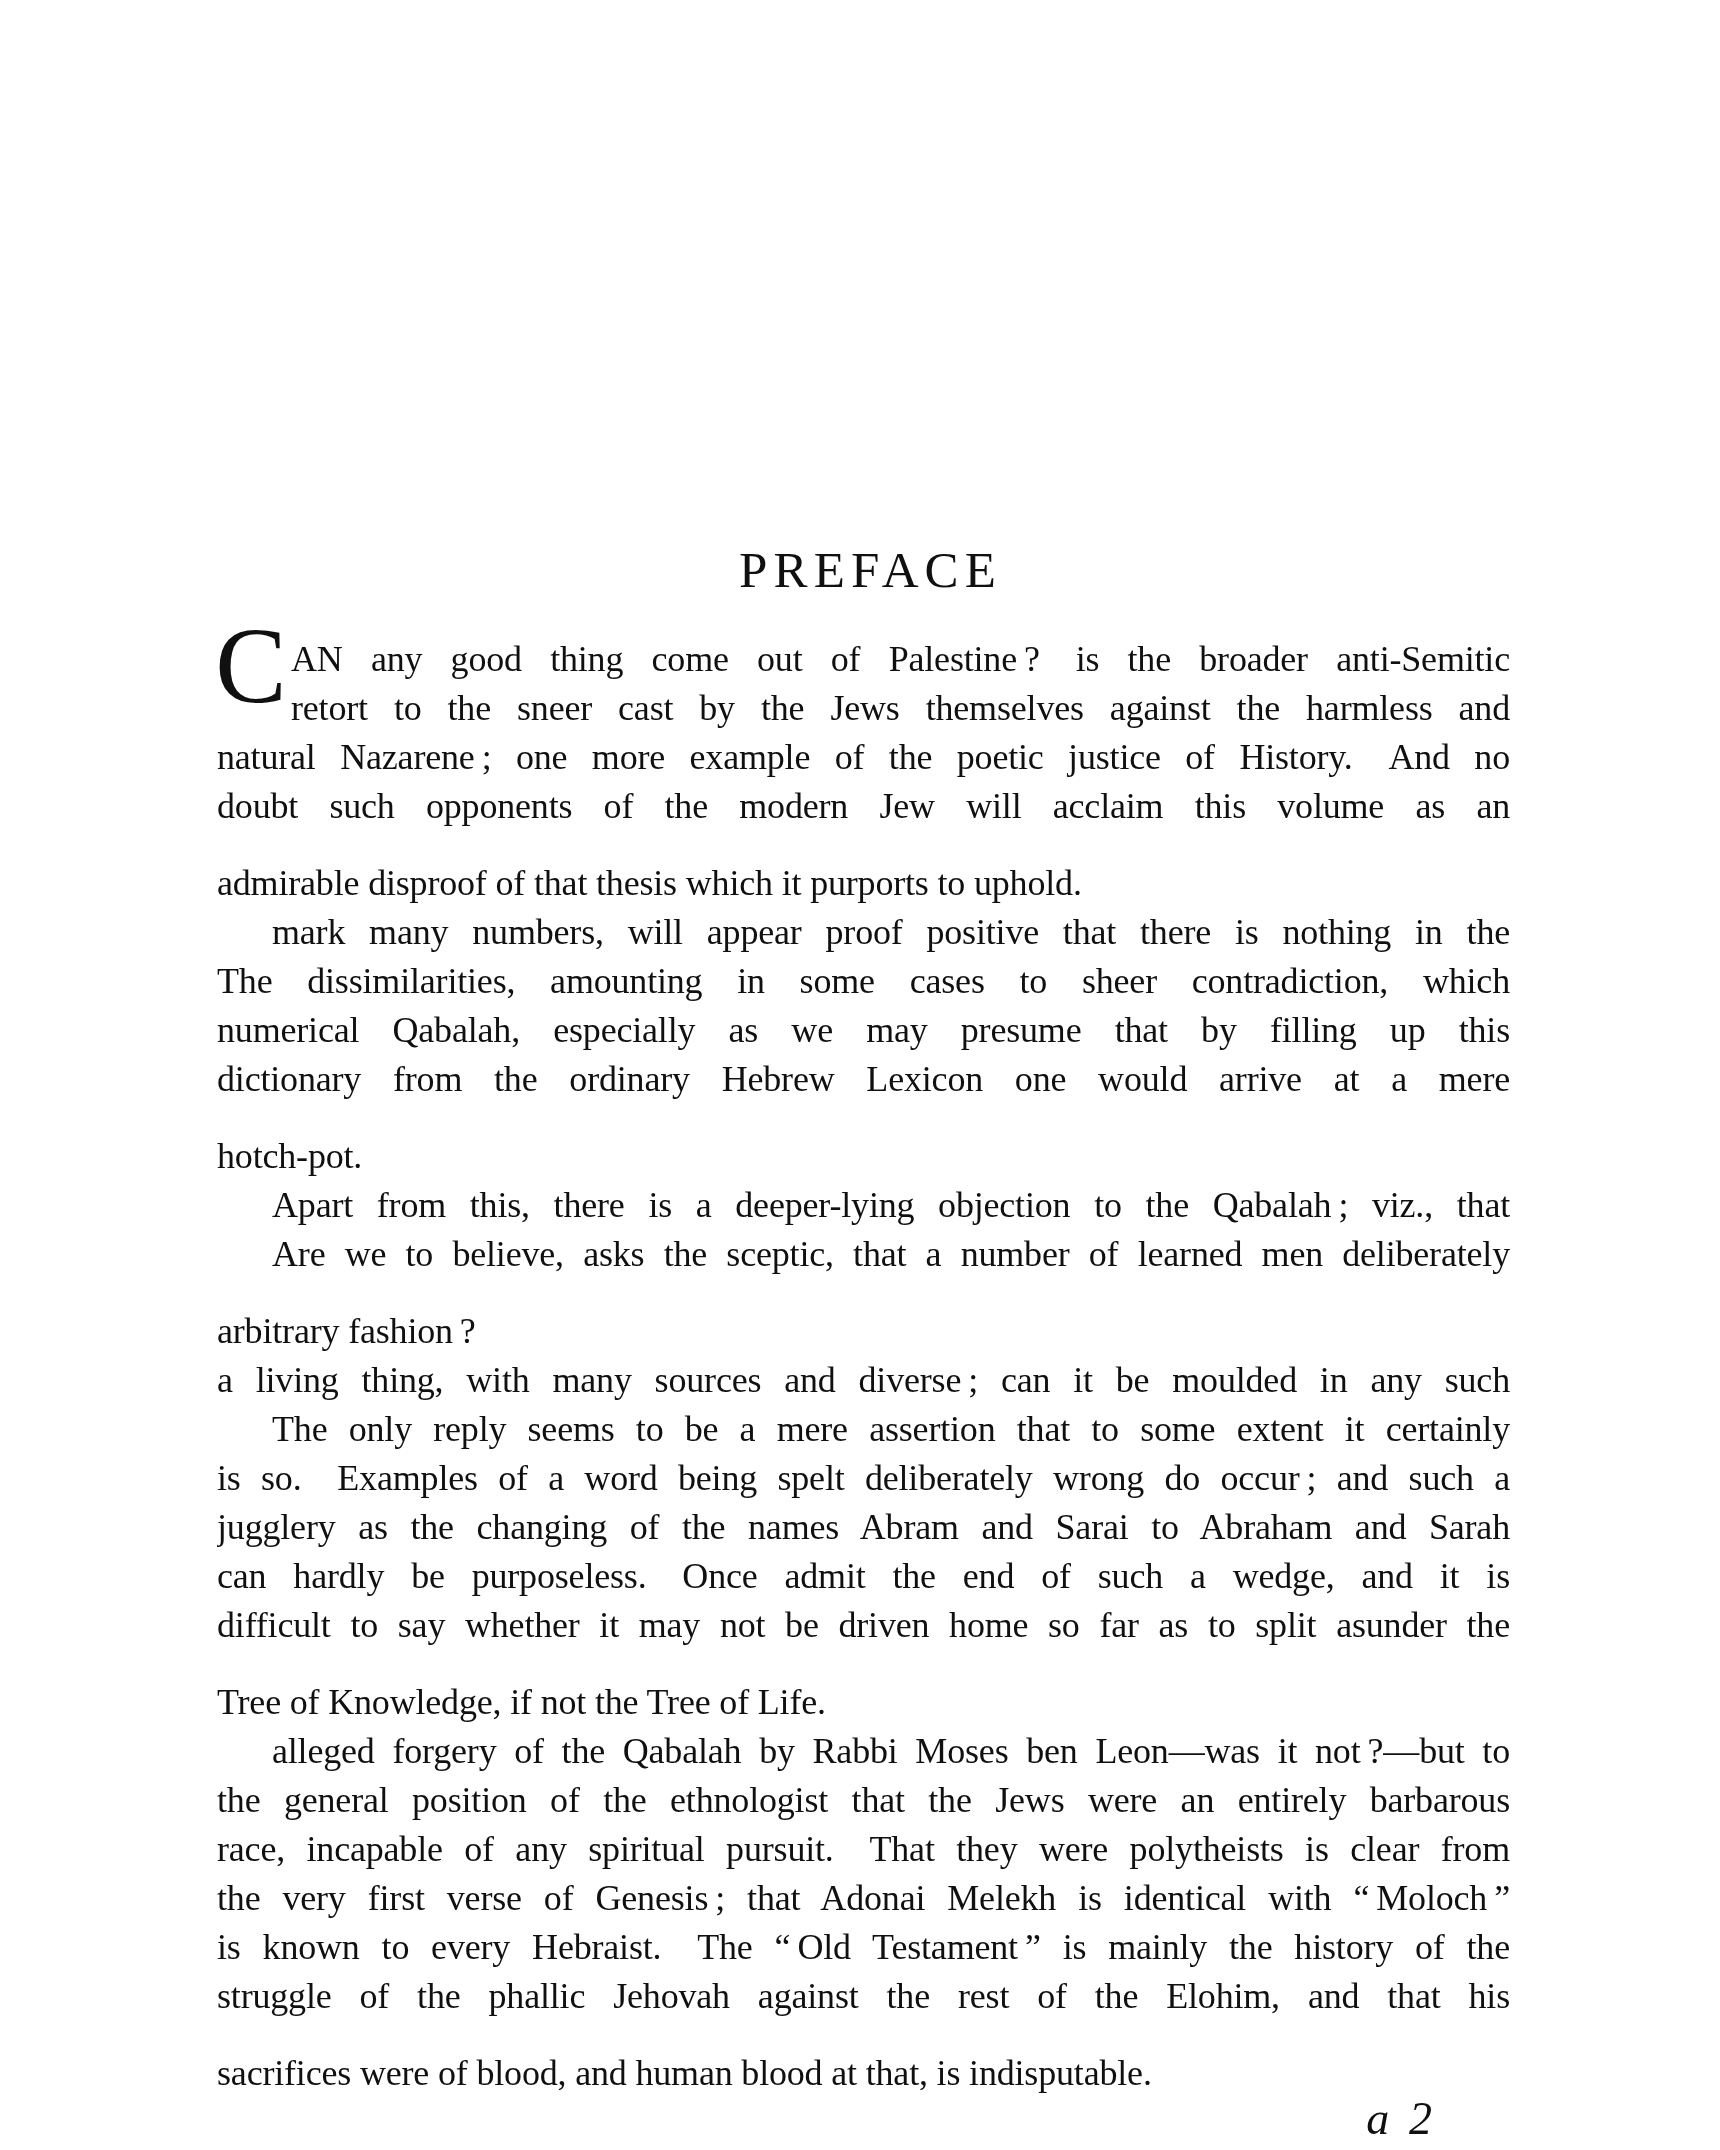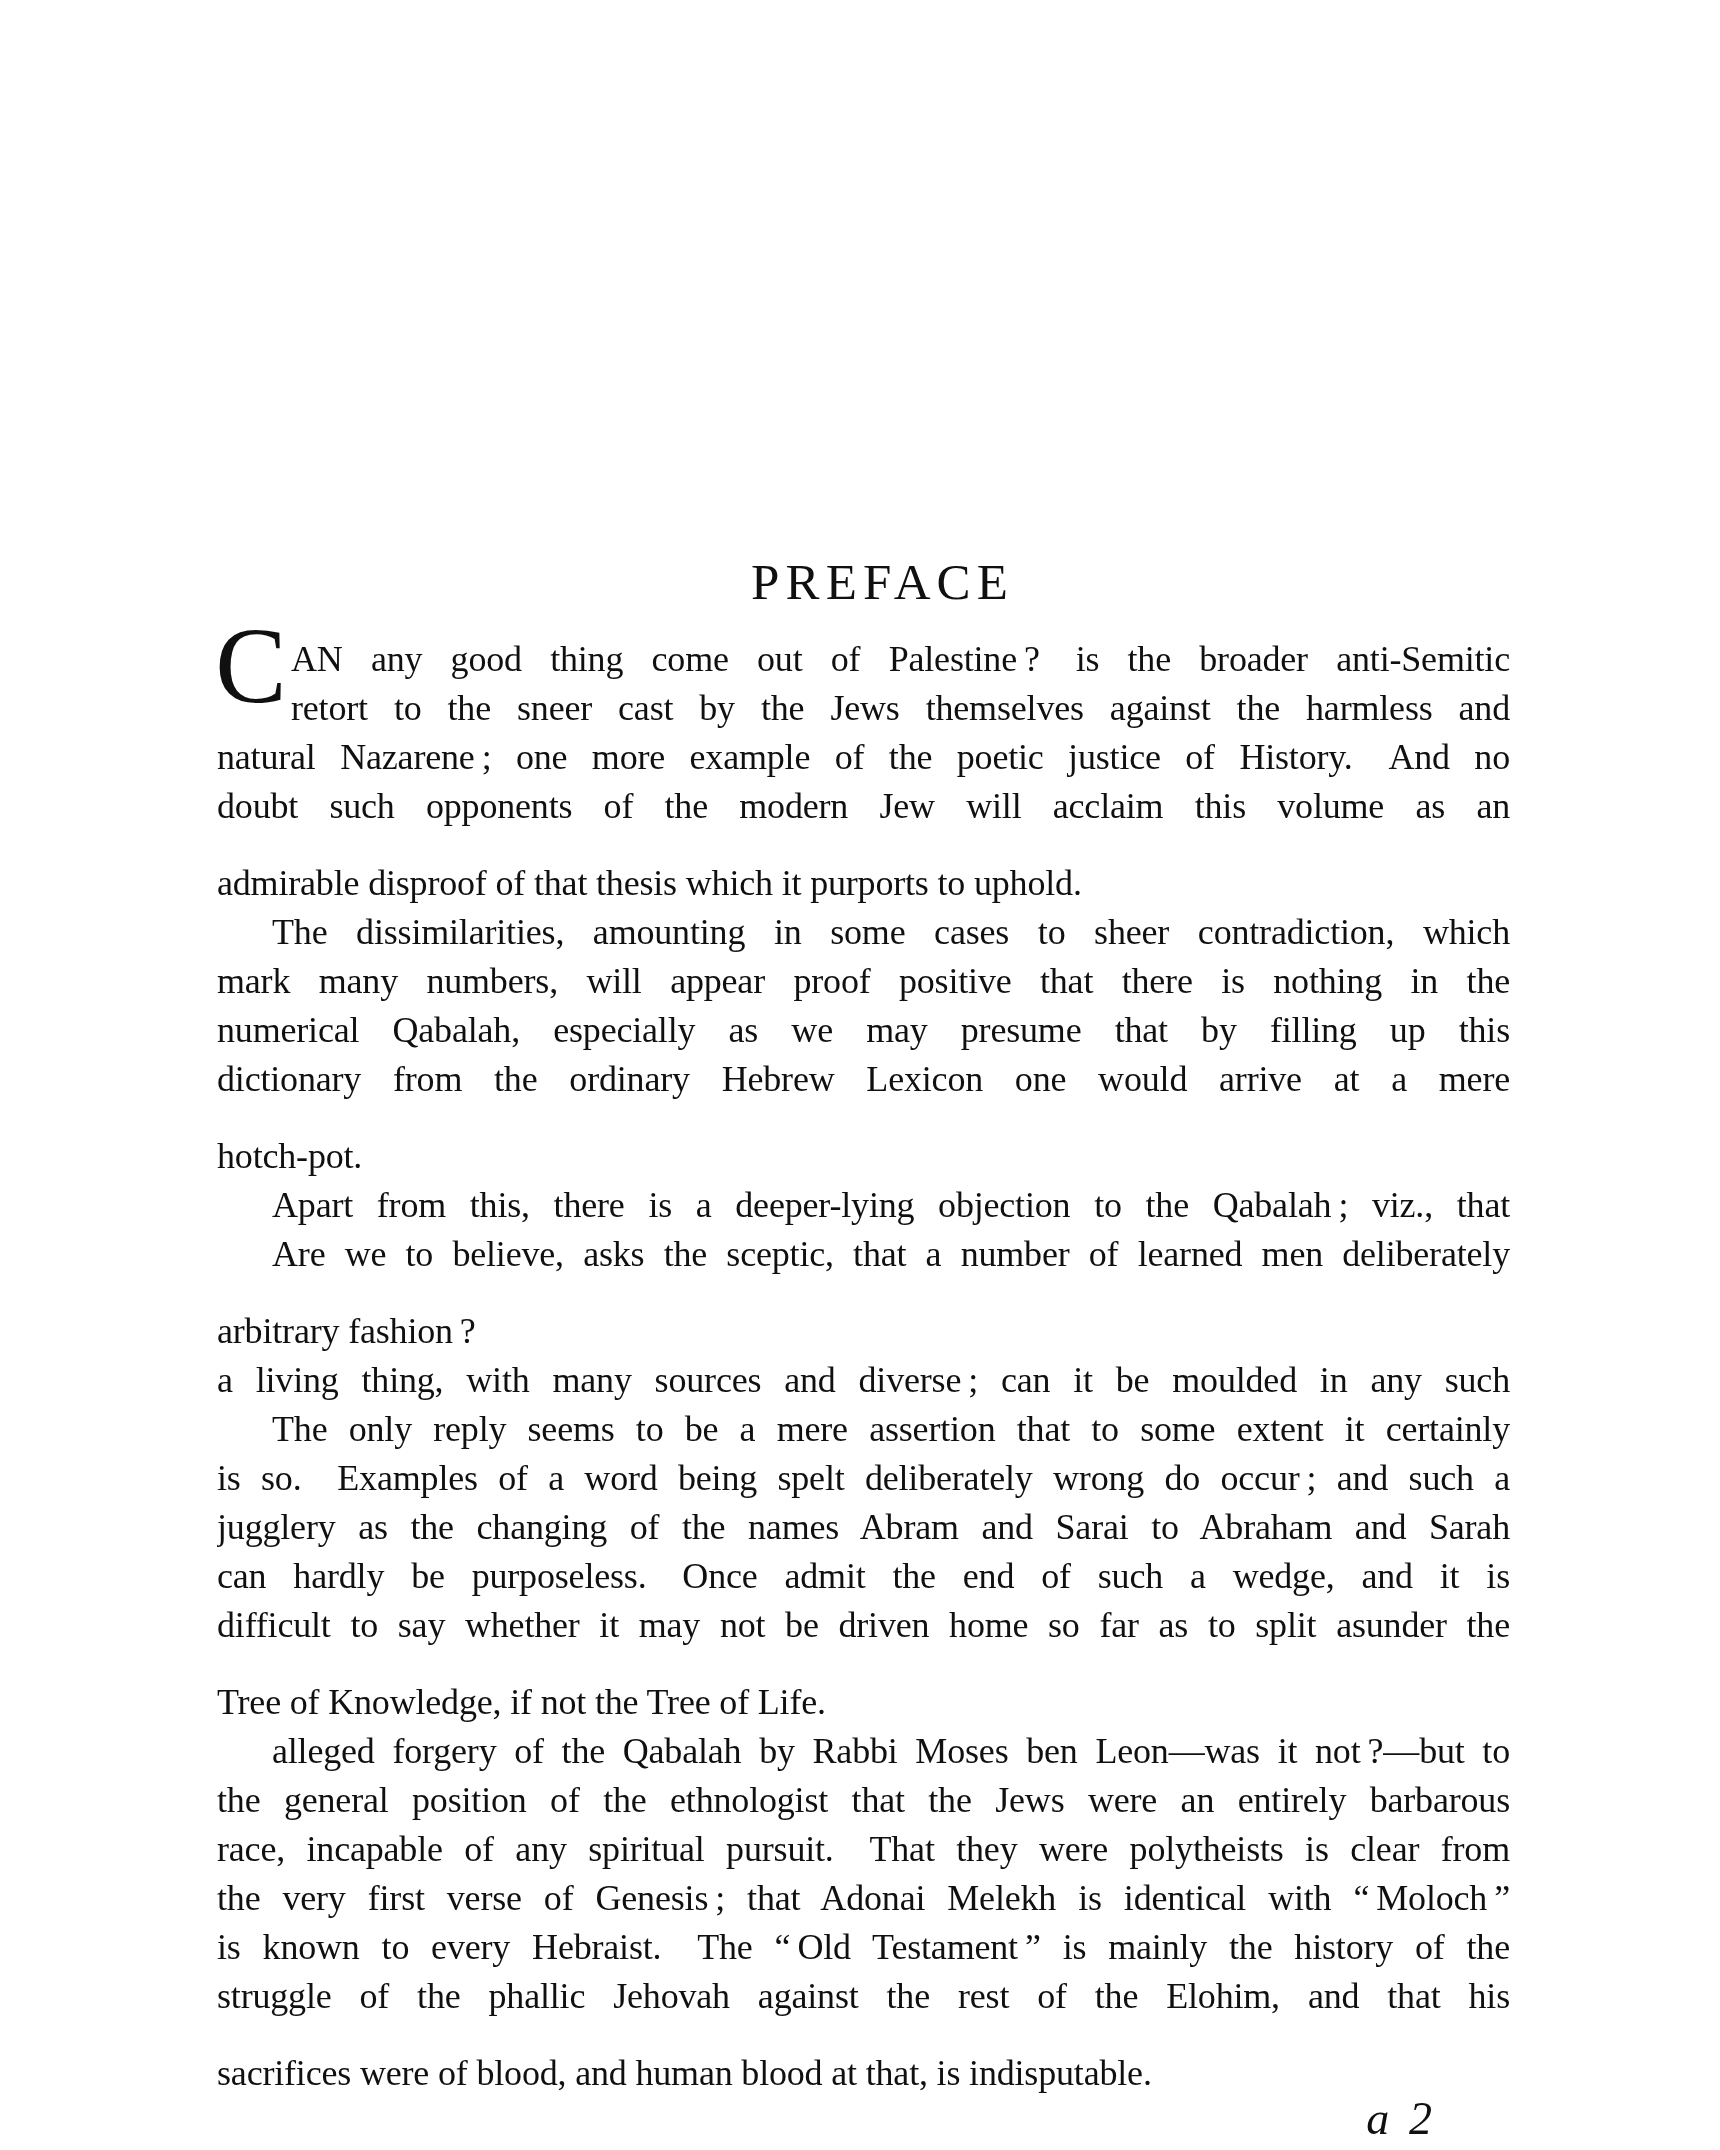--- a/index.html
+++ b/index.html
@@ -14,21 +14,21 @@
     background: #ffffff;
     color: #101010;
     font-family: "Liberation Serif", serif;
     overflow: hidden;
   }
   .title {
     position: absolute;
     top: 541px;
     left: 217px;
     width: 1293px;
-    margin: 16px;
+    margin: 4px;
     text-align: center;
     font-weight: 400;
     font-size: 51px;
     line-height: 1;
     letter-spacing: 0.12em;
     text-indent: 0.12em; 
   }
   .body-text {
     position: absolute;
     top: 635px;
@@ -86,22 +86,22 @@
   <div class="body-text" id="body-text">
       <div class="para para-dropcap">
         <span class="drop-cap">C</span>
         <div class="line dropcap-pad">AN any good thing come out of Palestine ? is the broader anti-Semitic</div>
         <div class="line dropcap-pad">retort to the sneer cast by the Jews themselves against the harmless and</div>
         <div class="line">natural Nazarene ; one more example of the poetic justice of History. And no</div>
         <div class="line">doubt such opponents of the modern Jew will acclaim this volume as an</div>
         <div class="line para-end">admirable disproof of that thesis which it purports to uphold.</div>
       </div>
       <div class="para para-indent">
+        <div class="line">mark many numbers, will appear proof positive that there is nothing in the</div>
         <div class="line">The dissimilarities, amounting in some cases to sheer contradiction, which</div>
-        <div class="line">mark many numbers, will appear proof positive that there is nothing in the</div>
         <div class="line">numerical Qabalah, especially as we may presume that by filling up this</div>
         <div class="line">dictionary from the ordinary Hebrew Lexicon one would arrive at a mere</div>
         <div class="line para-end">hotch-pot.</div>
       </div>
       <div class="para para-indent">
         <div class="line">Apart from this, there is a deeper-lying objection to the Qabalah ; viz., that</div>
       </div>
       <div class="para para-indent">
         <div class="line">Are we to believe, asks the sceptic, that a number of learned men deliberately</div>
         <div class="line para-end">arbitrary fashion ?</div>

